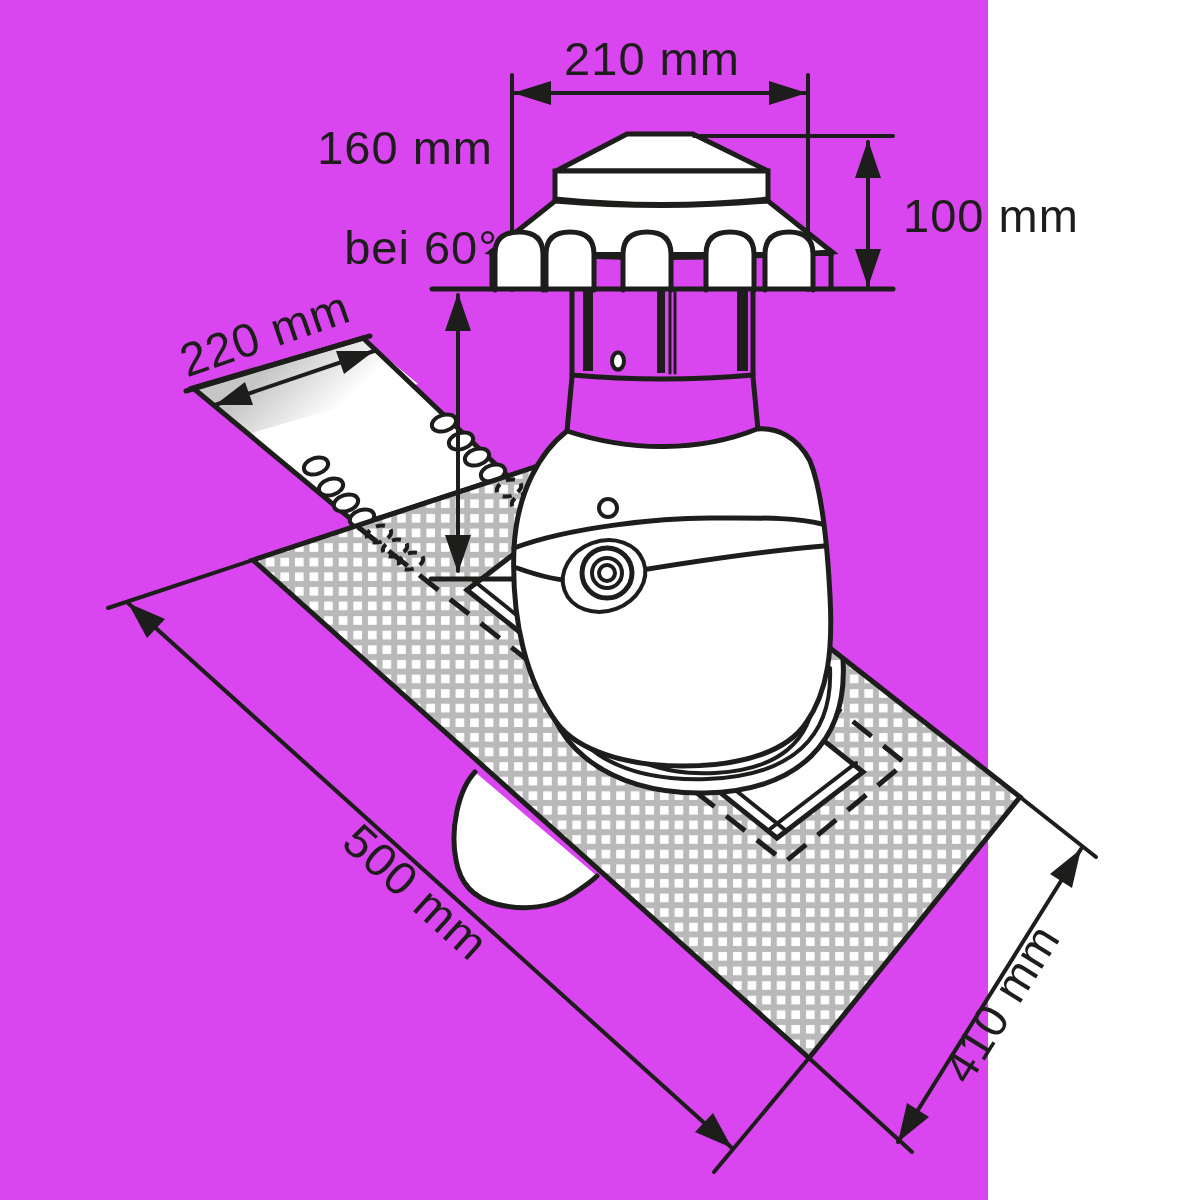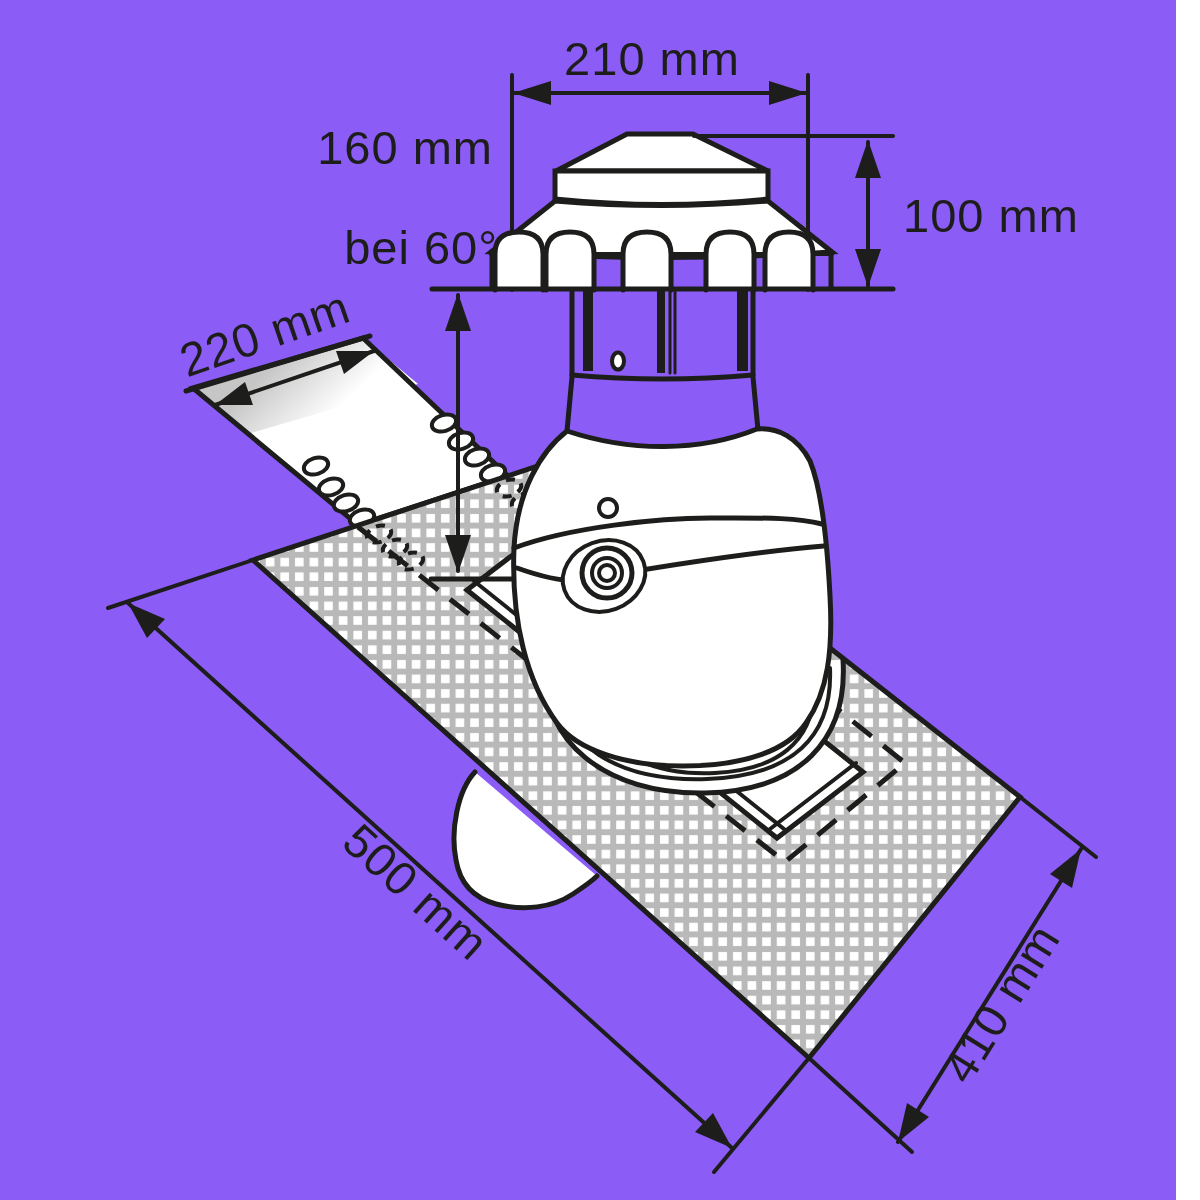--- a/index.html
+++ b/index.html
@@ -1,16 +1,16 @@
 <!DOCTYPE html>
 <html><head>
 <meta charset="utf-8">
 <style>
   html,body { margin:0; padding:0; background:#ffffff; }
-  .canvas { width:1176px; height:1200px; position:relative; background:#8b5cf6; }
+  .canvas { width:988px; height:1200px; position:relative; background:#d946ef; }
   svg { display:block; }
   svg text {
     font-family: "Liberation Sans", sans-serif;
     font-size: 47px;
     fill: #1d1d1b;
     letter-spacing: 1px;
   }
   .ln   { stroke:#1d1d1b; stroke-width:5; fill:none; stroke-linecap:round; }
   .ln4  { stroke:#1d1d1b; stroke-width:4; fill:none; stroke-linecap:round; }
   .ln3  { stroke:#1d1d1b; stroke-width:3; fill:none; stroke-linecap:round; }

